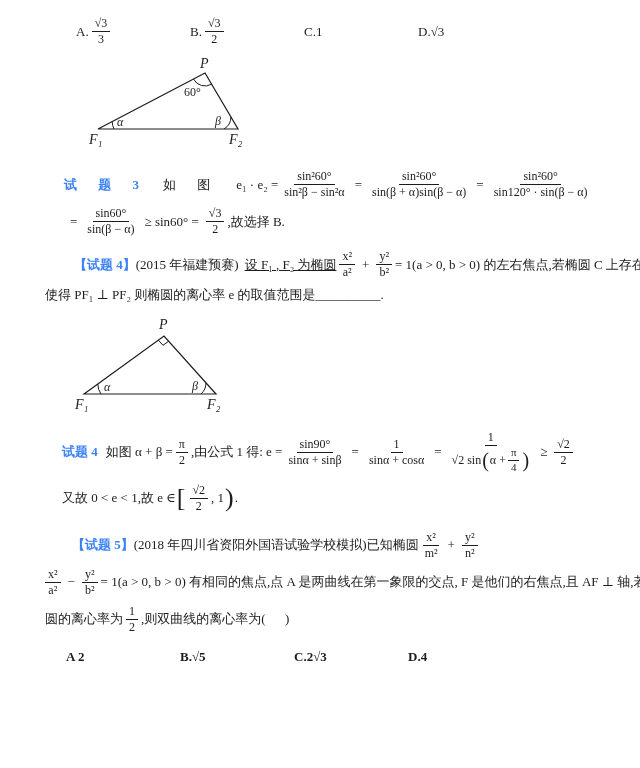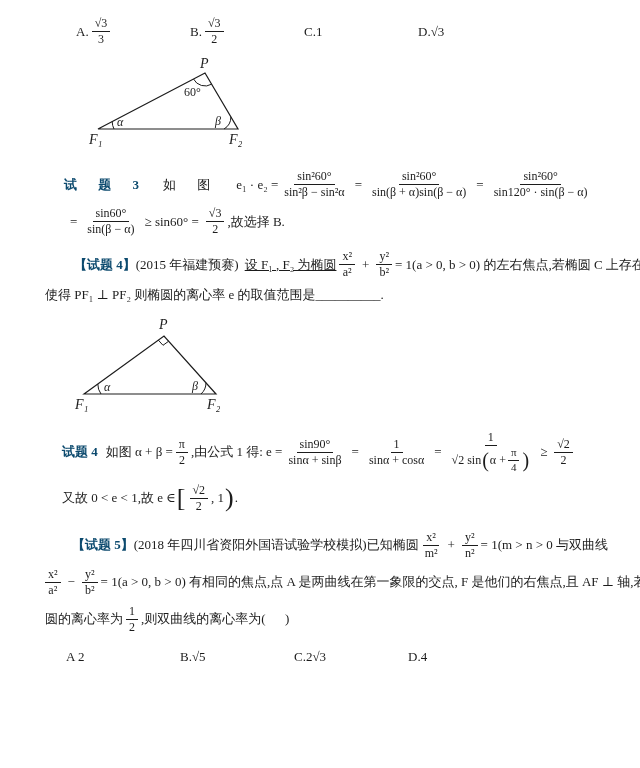--- a/index.html
+++ b/index.html
@@ -2,21 +2,21 @@
 <html><head>
 <meta charset="utf-8">
 <style>
   html,body{margin:0;padding:0;background:#ffffff;}
   .page{
     width:640px;height:768px;overflow:hidden;background:#ffffff;
     font-family:"Liberation Serif","DejaVu Serif",serif;
     color:#1c1c1c;font-size:13px;position:relative;
   }
   .mline{display:flex;align-items:center;flex-wrap:nowrap;white-space:nowrap;}
-  .red{color:#0c4a6e;font-weight:bold;}
+  .red{color:#3b82f6;font-weight:bold;}
   .sp-wide{word-spacing:14px;letter-spacing:2px;}
   .frac{display:inline-flex;flex-direction:column;align-items:center;
         margin:0 3px;font-size:12px;line-height:1.25;text-align:center;}
   .frac .num{display:flex;align-items:center;justify-content:center;
              border-bottom:1px solid #1c1c1c;padding:0 3px;}
   .frac .den{display:flex;align-items:center;justify-content:center;padding:0 3px;}
   .op{margin:0 4px;}
   .ital{}
   .tall{font-size:26px;font-weight:400;line-height:0.9;margin:0 1px;}
   .bigp{font-size:20px;font-weight:400;line-height:0.9;margin:0 1px;}
@@ -190,21 +190,20 @@
     <span>已知椭圆</span>
     <span class="frac ital">
       <span class="num">x²</span>
       <span class="den">m²</span>
     </span>
     <span class="op">+</span>
     <span class="frac ital">
       <span class="num">y²</span>
       <span class="den">n²</span>
     </span>
-    <span>= 1(m &gt; n &gt; 0 与双曲线</span>
   </div>
   <div class="mline" style="margin:6px 0 0 45px;">
     <span class="frac ital" style="margin-left:0;">
       <span class="num">x²</span>
       <span class="den">a²</span>
     </span>
     <span class="op">−</span>
     <span class="frac ital">
       <span class="num">y²</span>
       <span class="den">b²</span>
@@ -213,21 +212,21 @@
   </div>
   <div class="mline" style="margin:6px 0 0 45px;">
     <span>圆的离心率为</span>
     <span class="frac">
       <span class="num">1</span>
       <span class="den">2</span>
     </span>
     <span>,则双曲线的离心率为(&nbsp;&nbsp;&nbsp;&nbsp;&nbsp;&nbsp;)</span>
   </div>
 
-  <div class="ans-row" style="margin:14px 0 0 66px;">
+  <div class="ans-row" style="margin:14px 0 0 66px;font-weight:bold;">
     <div class="ans">
       <span>A 2</span>
     </div>
     <div class="ans">
       <span>B.√5</span>
     </div>
     <div class="ans">
       <span>C.2√3</span>
     </div>
     <div class="ans">

